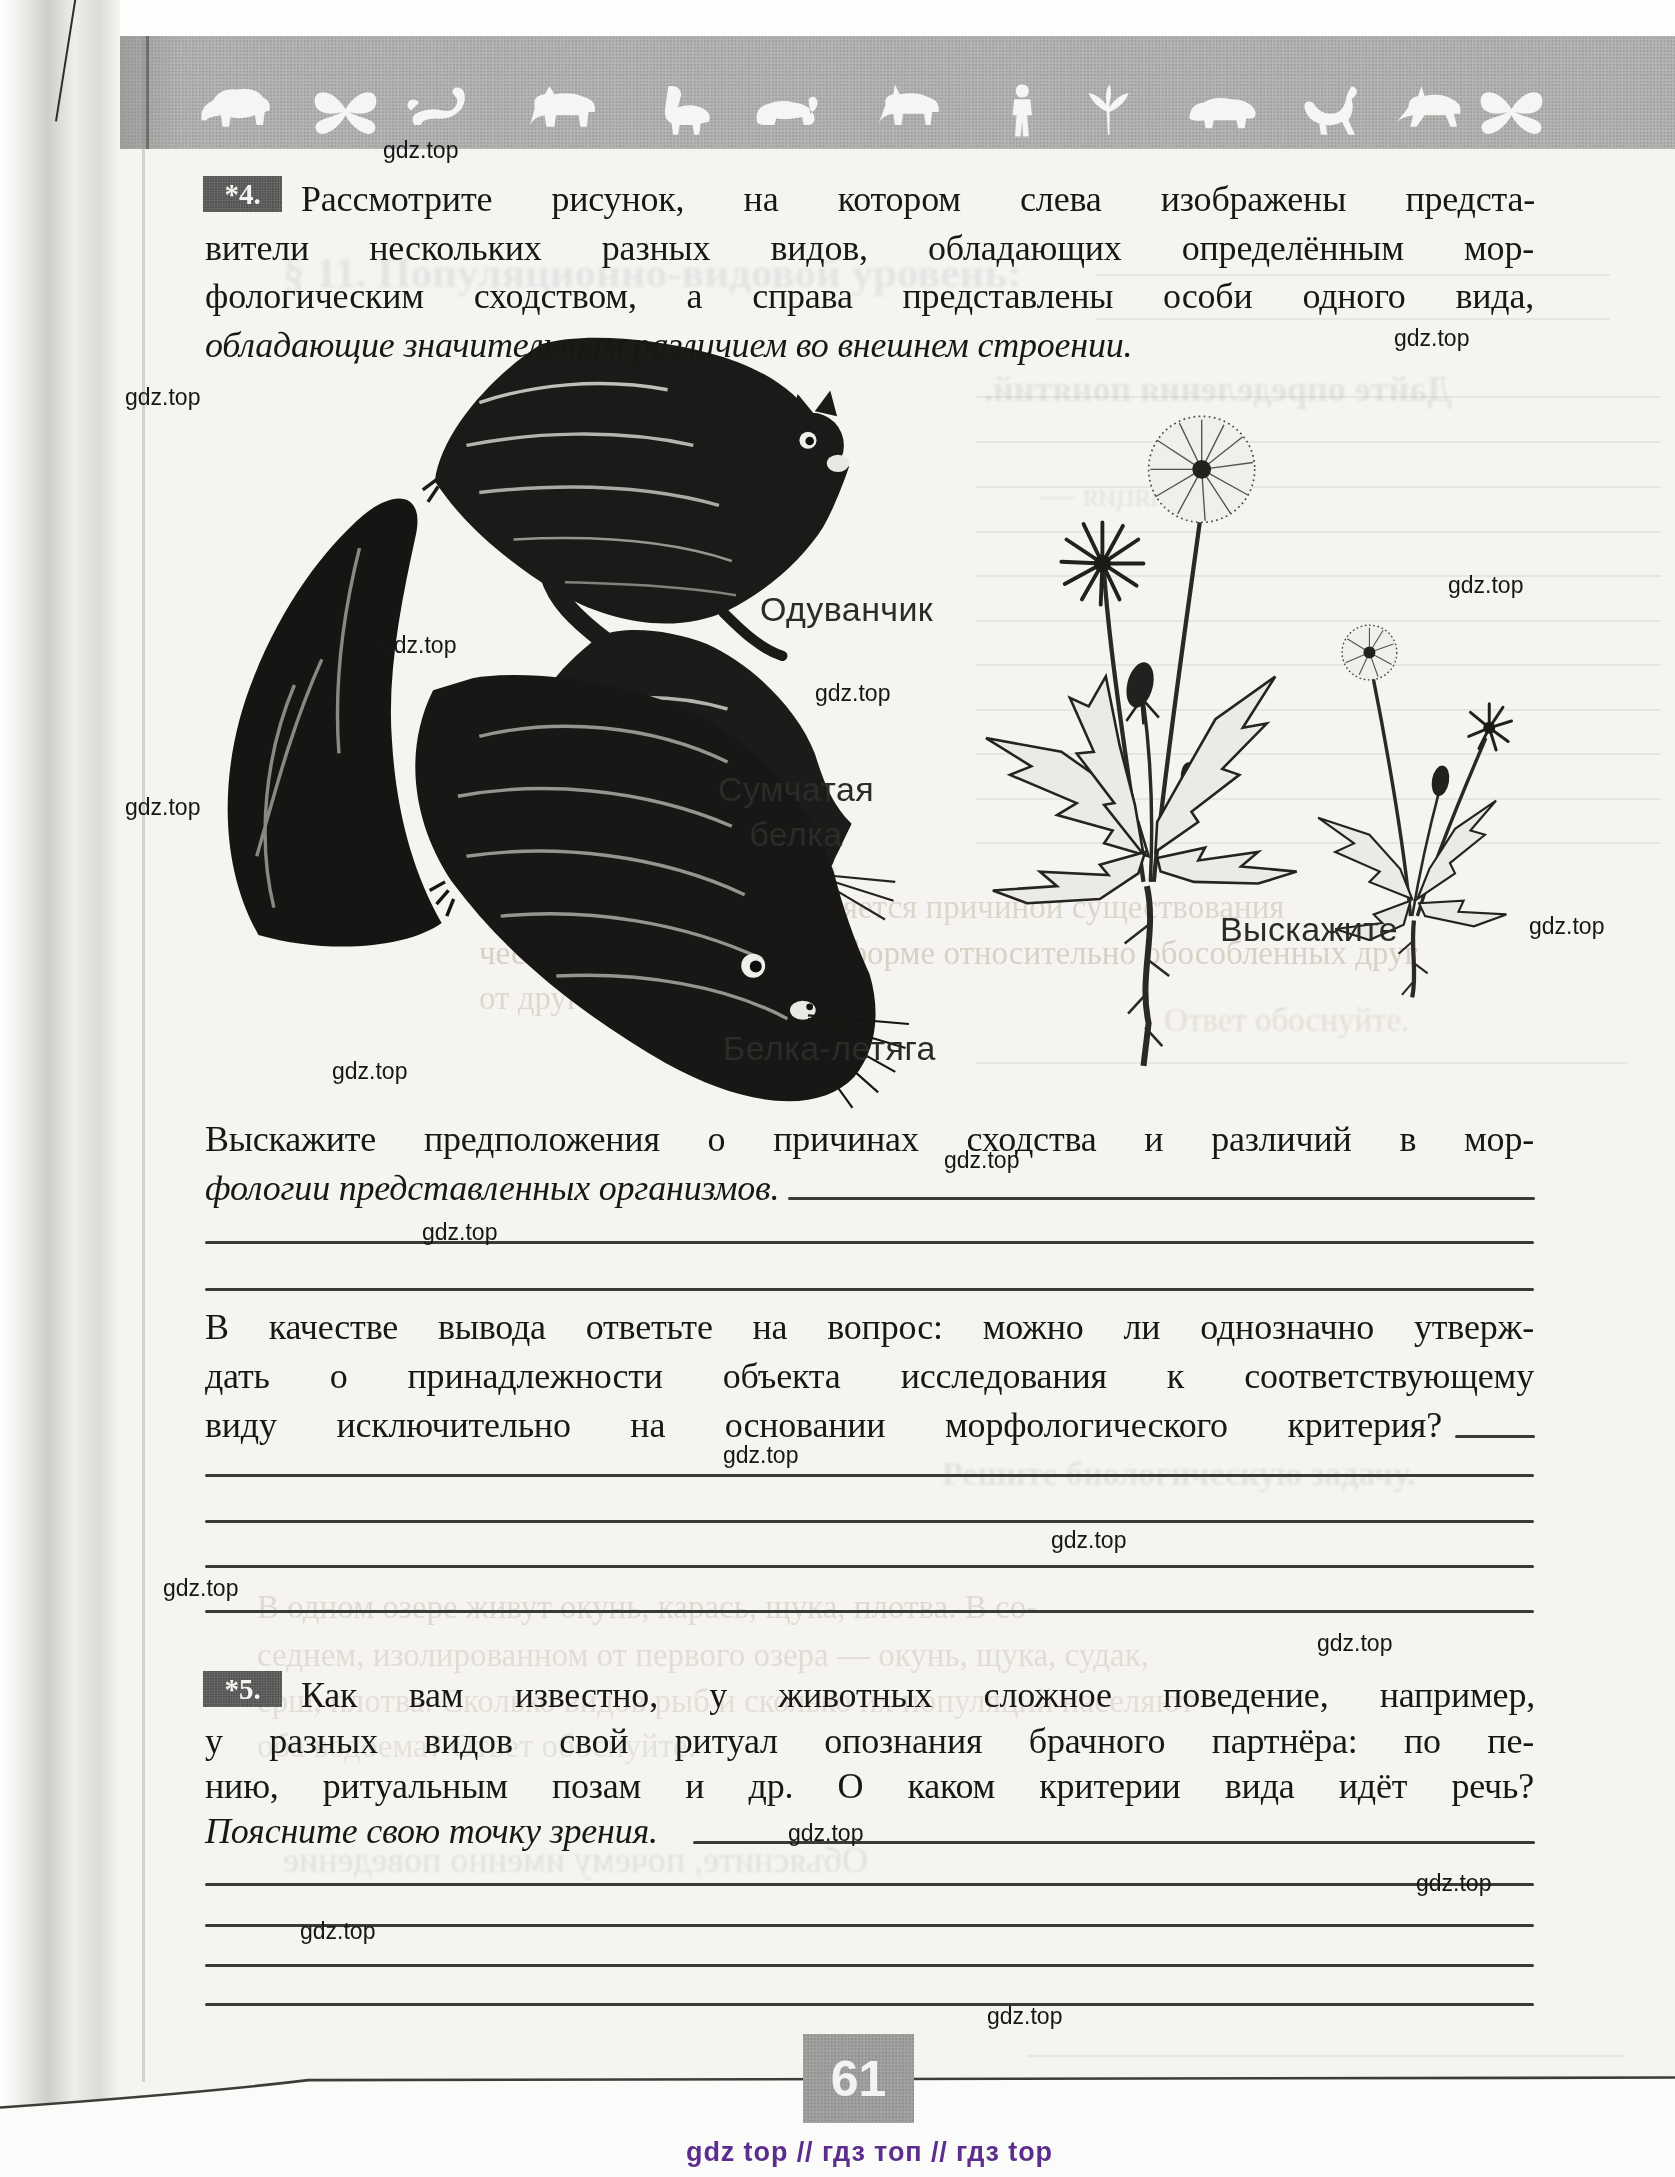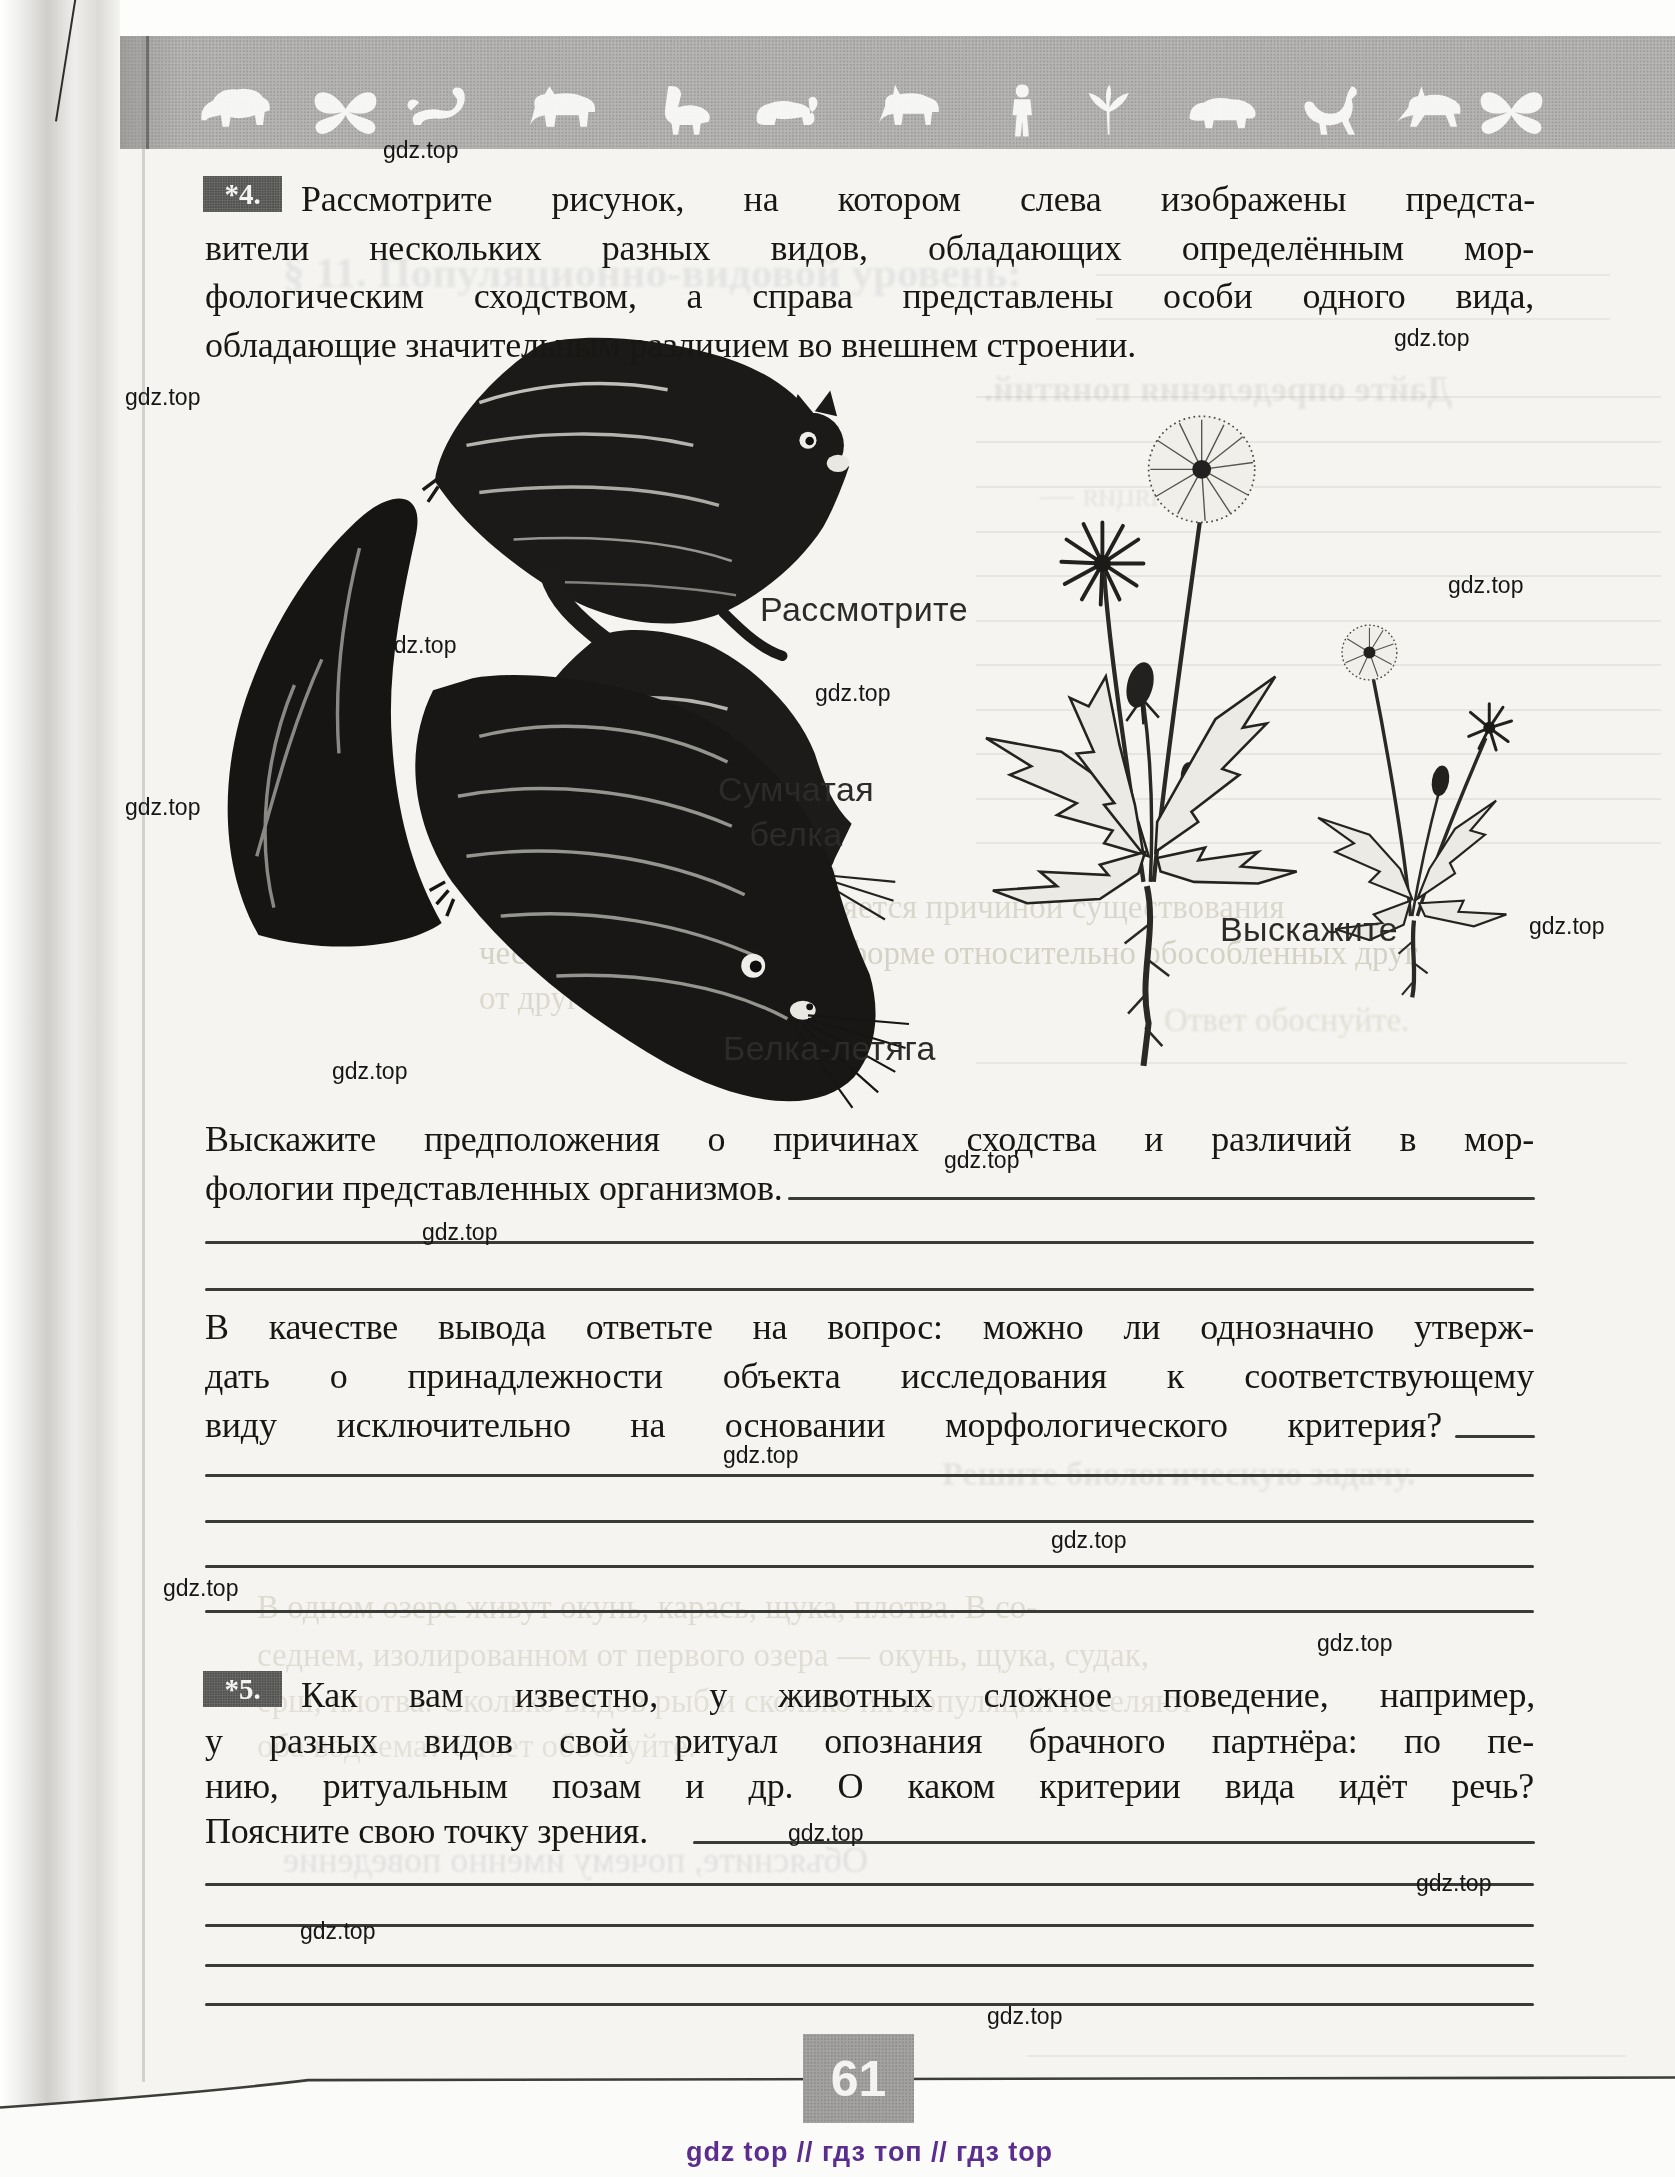--- a/index.html
+++ b/index.html
@@ -19,21 +19,21 @@
   .band::after{content:"";position:absolute;left:26px;top:0;width:2.6px;height:100%;background:#4a4a48;opacity:.6;}
   .leftstrip{position:absolute;left:0;top:0;width:120px;height:2178px;
     background:linear-gradient(90deg,#ffffff 0,#f2f2f0 14%,#cfcecb 40%,#efeeec 62%,#dcdbd8 82%,#f5f4f1 100%);}
   .crease{position:absolute;left:142px;top:36px;width:2.6px;height:2046px;background:#8f8e8c;opacity:.35;}
   .corner-line{position:absolute;left:75px;top:-5.1px;width:1.7px;height:128px;background:#2e2e2c;
     transform:rotate(9deg);transform-origin:top;}
   .silhouette{position:absolute;bottom:5.1px;}
   .tline{position:absolute;font-family:"Liberation Serif",serif;font-size:36px;line-height:39px;
     color:#181714;letter-spacing:-0.2px;}
   .tline.justify{text-align:justify;text-align-last:justify;white-space:normal;}
-  .tline.plain{white-space:nowrap;}
+  .tline.plain{white-space:nowrap;font-style:italic;}
   .badge{position:absolute;width:79px;height:36px;background-color:#4e4e4c;
     background-image:radial-gradient(#6a6a68 0.9px,rgba(0,0,0,0) 1.1px);background-size:2.6px 2.6px;
     color:#f4f4f2;font-family:"Liberation Serif",serif;font-weight:bold;font-size:29px;
     display:flex;align-items:center;justify-content:center;}
   .rule{position:absolute;height:2.6px;background:#3a3a37;border-radius:1.7px;}
   .wm{position:absolute;font-family:"Liberation Sans",sans-serif;font-size:23px;color:#161616;
     letter-spacing:0;white-space:nowrap;}
   .lbl{position:absolute;font-family:"Liberation Sans",sans-serif;font-size:34px;color:#2c2b29;
     letter-spacing:0.4px;white-space:pre-line;line-height:45px;}
   .ghost{position:absolute;white-space:nowrap;pointer-events:none;}
@@ -191,21 +191,21 @@
           <path d="M1740,850 L1740,822 M1740,850 L1756,826 M1740,850 L1766,842 M1740,850 L1762,866 M1740,850 L1748,876 M1740,850 L1728,874 M1740,850 L1716,860 M1740,850 L1718,832"></path>
         </g>
         <circle cx="1740" cy="850" r="7" fill="#1b1a18"></circle>
       </g>
     </g>
   </svg>
 
   <span id="textlines"><div class="tline justify" style="left: 301px; top: 180px; width: 1234px;">Рассмотрите рисунок, на котором слева изображены предста-</div><div class="tline justify" style="left: 205px; top: 229px; width: 1329px;">вители нескольких разных видов, обладающих определённым мор-</div><div class="tline justify" style="left: 205px; top: 277px; width: 1329px;">фологическим сходством, а справа представлены особи одного вида,</div><div class="tline plain" style="left: 205px; top: 326px;">обладающие значительным различием во внешнем строении.</div><div class="tline justify" style="left: 205px; top: 1120px; width: 1329px;">Выскажите предположения о причинах сходства и различий в мор-</div><div class="tline plain" style="left: 205px; top: 1169px;">фологии представленных организмов.</div><div class="tline justify" style="left: 205px; top: 1308px; width: 1329px;">В качестве вывода ответьте на вопрос: можно ли однозначно утверж-</div><div class="tline justify" style="left: 205px; top: 1357px; width: 1329px;">дать о принадлежности объекта исследования к соответствующему</div><div class="tline justify" style="left: 205px; top: 1406px; width: 1237px;">виду исключительно на основании морфологического критерия?</div><div class="tline justify" style="left: 301px; top: 1676px; width: 1234px;">Как вам известно, у животных сложное поведение, например,</div><div class="tline justify" style="left: 205px; top: 1722px; width: 1329px;">у разных видов свой ритуал опознания брачного партнёра: по пе-</div><div class="tline justify" style="left: 205px; top: 1767px; width: 1329px;">нию, ритуальным позам и др. О каком критерии вида идёт речь?</div><div class="tline plain" style="left: 205px; top: 1812px;">Поясните свою точку зрения.</div></span>
   <span id="ruleslayer"><div class="rule" style="left: 788px; top: 1197px; width: 747px;"></div><div class="rule" style="left: 205px; top: 1241px; width: 1329px;"></div><div class="rule" style="left: 205px; top: 1288px; width: 1329px;"></div><div class="rule" style="left: 1455px; top: 1435px; width: 80px;"></div><div class="rule" style="left: 205px; top: 1474px; width: 1329px;"></div><div class="rule" style="left: 205px; top: 1520px; width: 1329px;"></div><div class="rule" style="left: 205px; top: 1565px; width: 1329px;"></div><div class="rule" style="left: 205px; top: 1610px; width: 1329px;"></div><div class="rule" style="left: 693px; top: 1841px; width: 842px;"></div><div class="rule" style="left: 205px; top: 1883px; width: 1329px;"></div><div class="rule" style="left: 205px; top: 1924px; width: 1329px;"></div><div class="rule" style="left: 205px; top: 1964px; width: 1329px;"></div><div class="rule" style="left: 205px; top: 2003px; width: 1329px;"></div></span>
   <span id="badges"><div class="badge" style="left: 203px; top: 176px;">*4.</div><div class="badge" style="left: 203px; top: 1671px;">*5.</div></span>
-  <span id="labelslayer"><div class="lbl" style="left: 760px; top: 587px; width: 257px; text-align: left;">Рассмотрите</div><div class="lbl" style="left: 702px; top: 767px; width: 188px; text-align: center;">Сумчатая
+  <span id="labelslayer"><div class="lbl" style="left: 760px; top: 587px; width: 257px; text-align: left;">Одуванчик</div><div class="lbl" style="left: 702px; top: 767px; width: 188px; text-align: center;">Сумчатая
 белка</div><div class="lbl" style="left: 723px; top: 1026px; width: 274px; text-align: left;">Белка-летяга</div><div class="lbl" style="left: 1220px; top: 907px; width: 240px; text-align: left;">Выскажите</div></span>
   <span id="watermarks"><div class="wm" style="left: 383px; top: 137px;">gdz.top</div><div class="wm" style="left: 125px; top: 384px;">gdz.top</div><div class="wm" style="left: 1394px; top: 325px;">gdz.top</div><div class="wm" style="left: 381px; top: 632px;">gdz.top</div><div class="wm" style="left: 1448px; top: 572px;">gdz.top</div><div class="wm" style="left: 815px; top: 680px;">gdz.top</div><div class="wm" style="left: 125px; top: 794px;">gdz.top</div><div class="wm" style="left: 1529px; top: 913px;">gdz.top</div><div class="wm" style="left: 332px; top: 1058px;">gdz.top</div><div class="wm" style="left: 944px; top: 1147px;">gdz.top</div><div class="wm" style="left: 422px; top: 1219px;">gdz.top</div><div class="wm" style="left: 723px; top: 1442px;">gdz.top</div><div class="wm" style="left: 1051px; top: 1527px;">gdz.top</div><div class="wm" style="left: 163px; top: 1575px;">gdz.top</div><div class="wm" style="left: 1317px; top: 1630px;">gdz.top</div><div class="wm" style="left: 788px; top: 1820px;">gdz.top</div><div class="wm" style="left: 1416px; top: 1870px;">gdz.top</div><div class="wm" style="left: 300px; top: 1918px;">gdz.top</div><div class="wm" style="left: 987px; top: 2003px;">gdz.top</div></span>
 
   
   <svg class="layer" width="1675" height="2178" viewBox="0 0 1957 2544">
     <path d="M0,2544 L0,2462 C140,2452 260,2442 360,2430 L1957,2427 L1957,2544 Z" fill="#fbfbf9"></path>
     <path d="M0,2462 C140,2452 260,2442 360,2430 L1957,2427" stroke="#3c3c39" stroke-width="3" fill="none"></path>
   </svg>
 
   <div class="pagenum">

